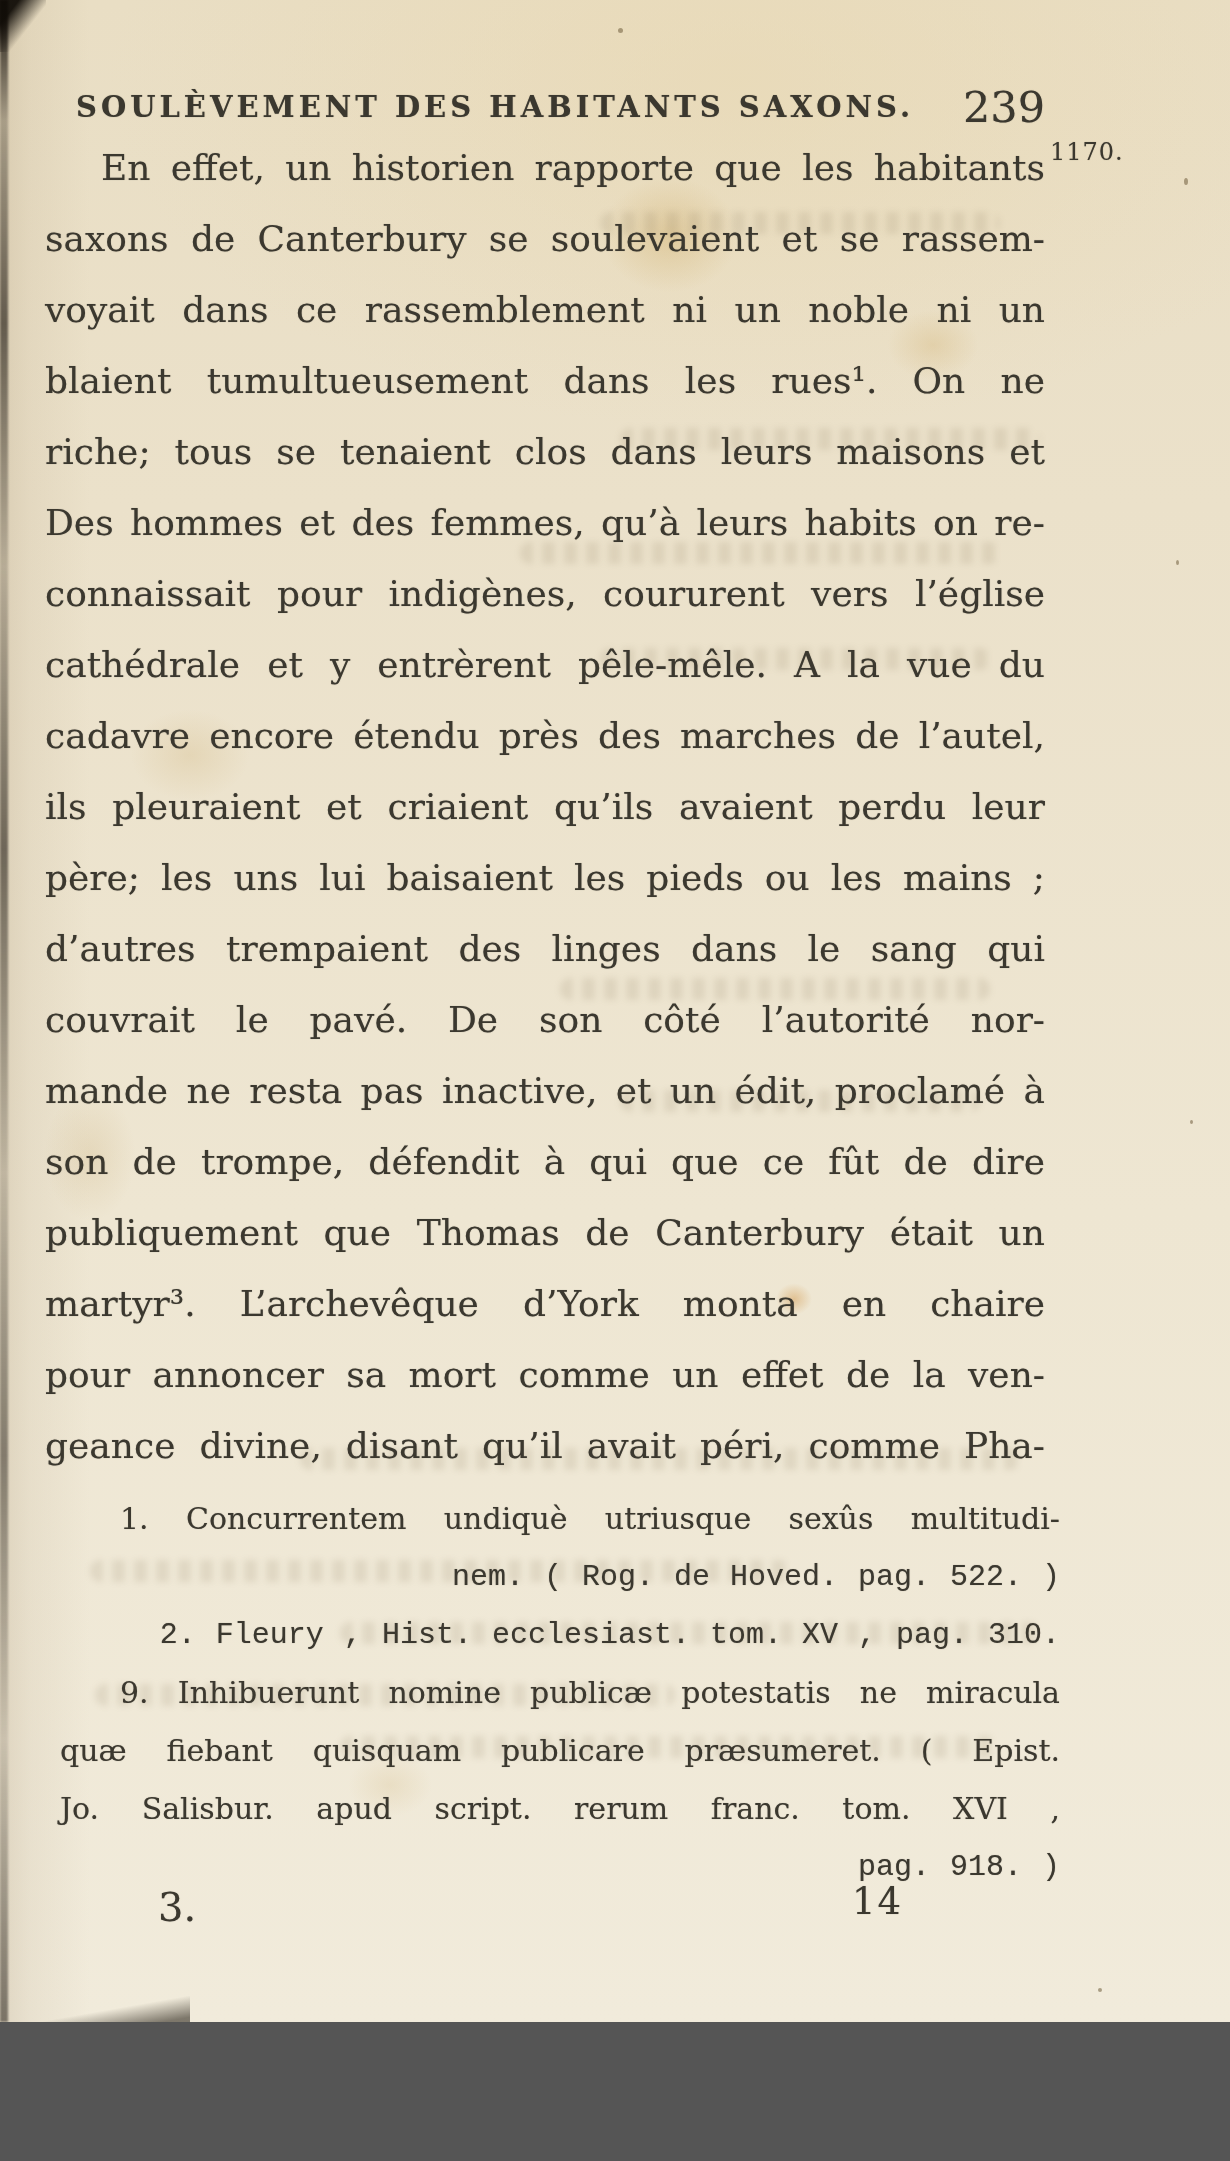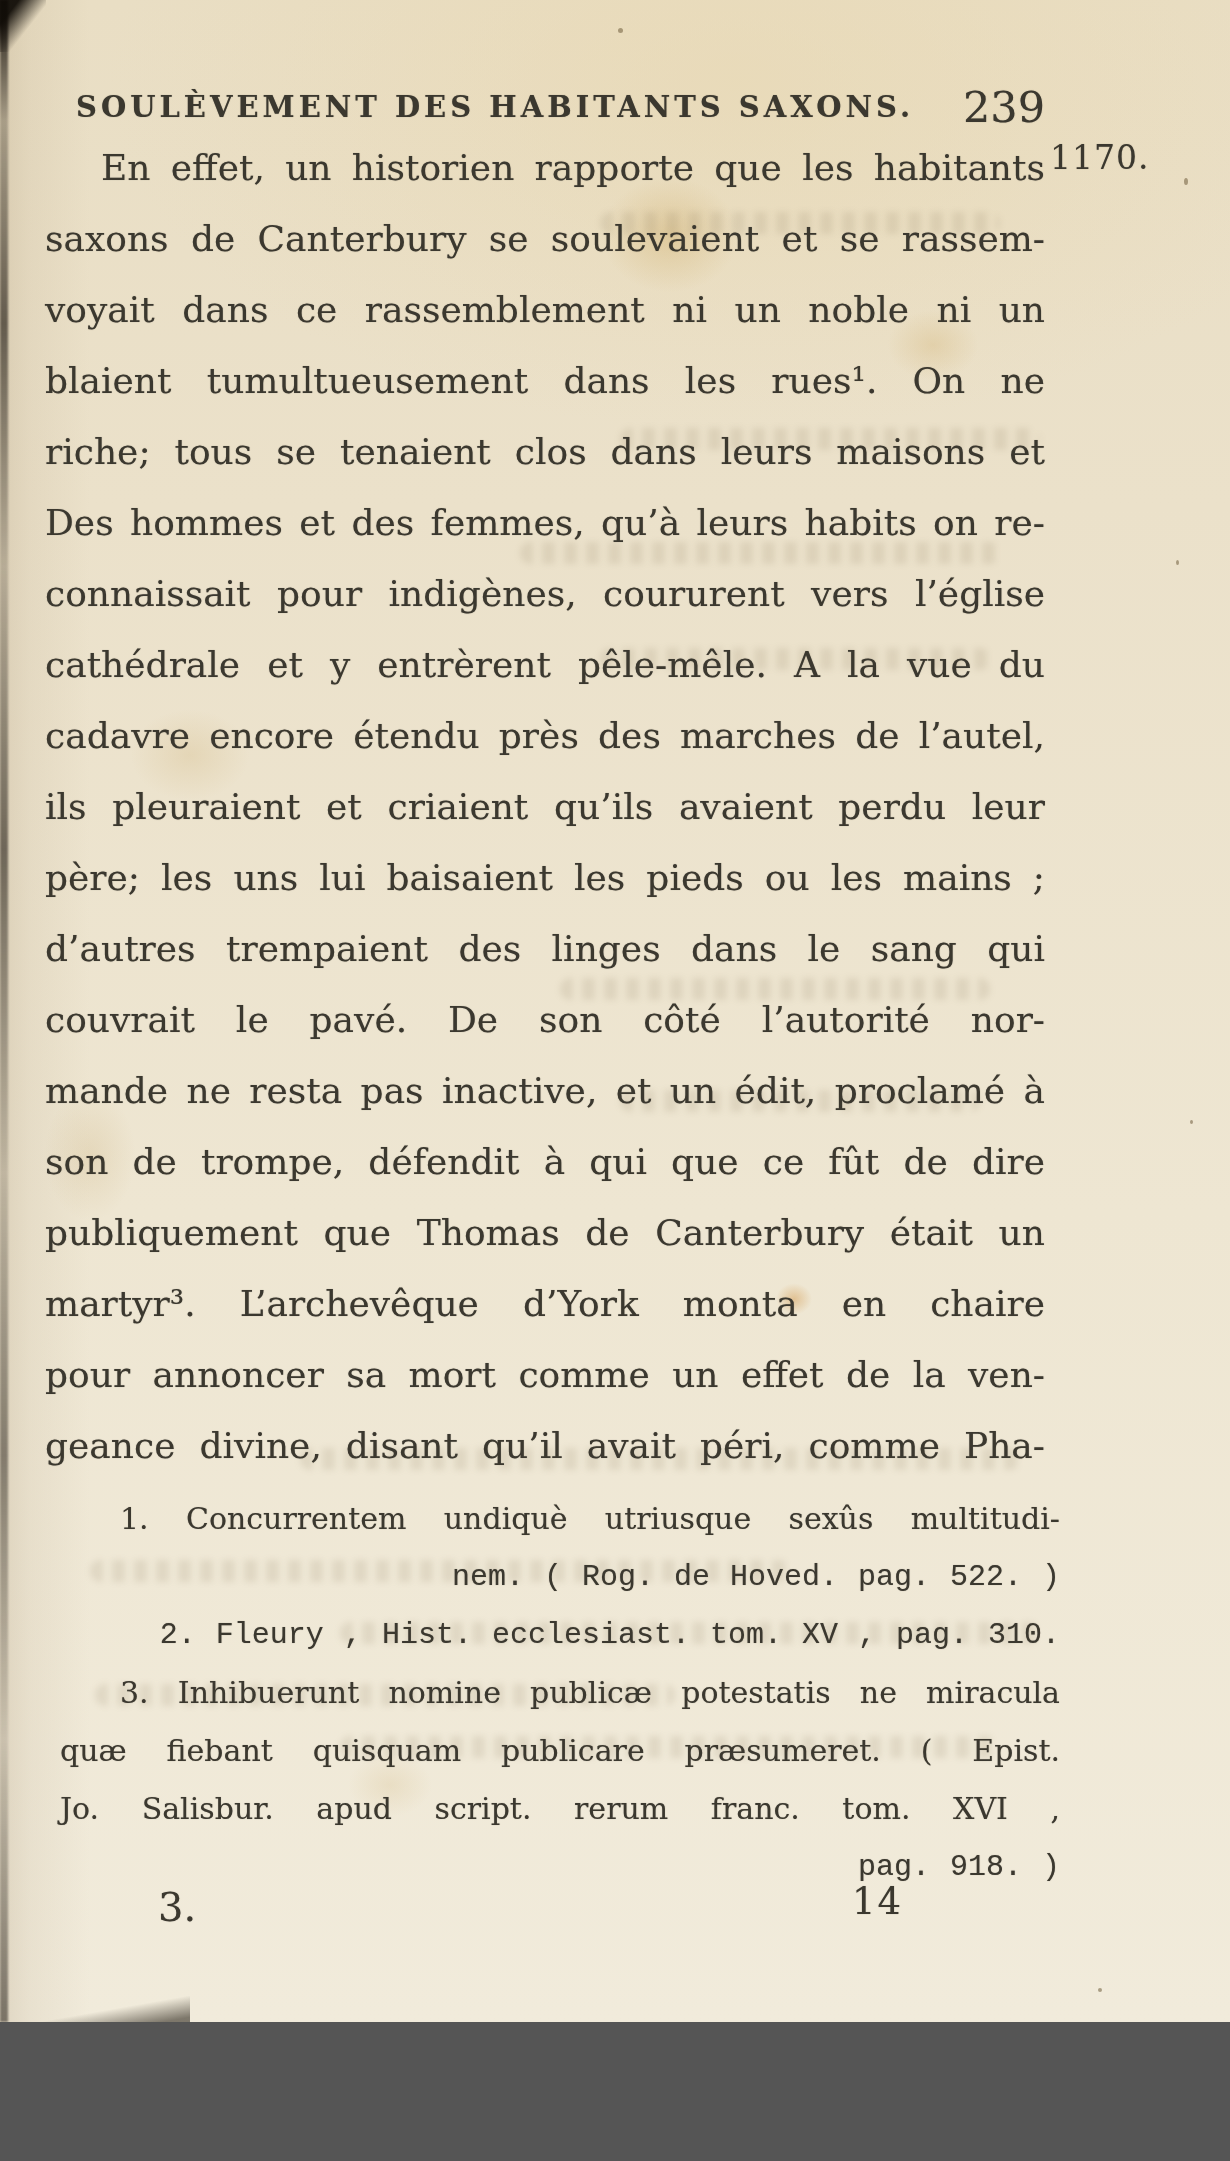--- a/index.html
+++ b/index.html
@@ -43,21 +43,21 @@
     font-size: 29px; font-weight: bold; letter-spacing: 4px;
     top: 8px; white-space: nowrap;
     text-shadow: 0 0 1px rgba(59,56,47,0.45);
   }
   .page-number {
     position: absolute; right: 0; top: 0; font-size: 43px;
     text-shadow: 0 0 1px rgba(59,56,47,0.4);
   }
   
   .margin-year {
-    position: absolute; left: 1050px; top: 138px; font-size: 33px;
+    position: absolute; left: 1050px; top: 138px; font-size: 24px;
     letter-spacing: 1px; text-shadow: 0 0 1px rgba(59,56,47,0.4);
   }
   
   .body-text {
     position: absolute; left: 45px; top: 124px; width: 1000px;
     font-size: 36px; line-height: 55px;
     text-shadow: 0 0 1px rgba(59,56,47,0.42);
     word-spacing: 2px;
   }
   .body-text .line { height: 55px; overflow: visible; white-space: nowrap; margin-top: 16px; }
@@ -179,21 +179,21 @@
     <div class="line jl">publiquement que Thomas de Canterbury était un</div>
     <div class="line jl">martyr³. L’archevêque d’York monta en chaire</div>
     <div class="line jl">pour annoncer sa mort comme un effet de la ven-</div>
     <div class="line jl">geance divine, disant qu’il avait péri, comme Pha-</div>
   </div>
 
   <div class="footnotes">
     <div class="line jl ind">1. Concurrentem undiquè utriusque sexûs multitudi-</div>
     <div class="line ll">nem. ( Rog. de Hoved. pag. 522. )</div>
     <div class="line ll ind">2. Fleury , Hist. ecclesiast. tom. XV , pag. 310.</div>
-    <div class="line jl ind">3. Inhibuerunt nomine publicæ potestatis ne miracula</div>
+    <div class="line jl ind">9. Inhibuerunt nomine publicæ potestatis ne miracula</div>
     <div class="line jl">quæ fiebant quisquam publicare præsumeret. ( Epist.</div>
     <div class="line jl">Jo. Salisbur. apud script. rerum franc. tom. XVI ,</div>
     <div class="line ll">pag. 918. )</div>
   </div>
 
   <div class="sig-left">3.</div>
   <div class="sig-right">14</div>
 
 </div>
 

